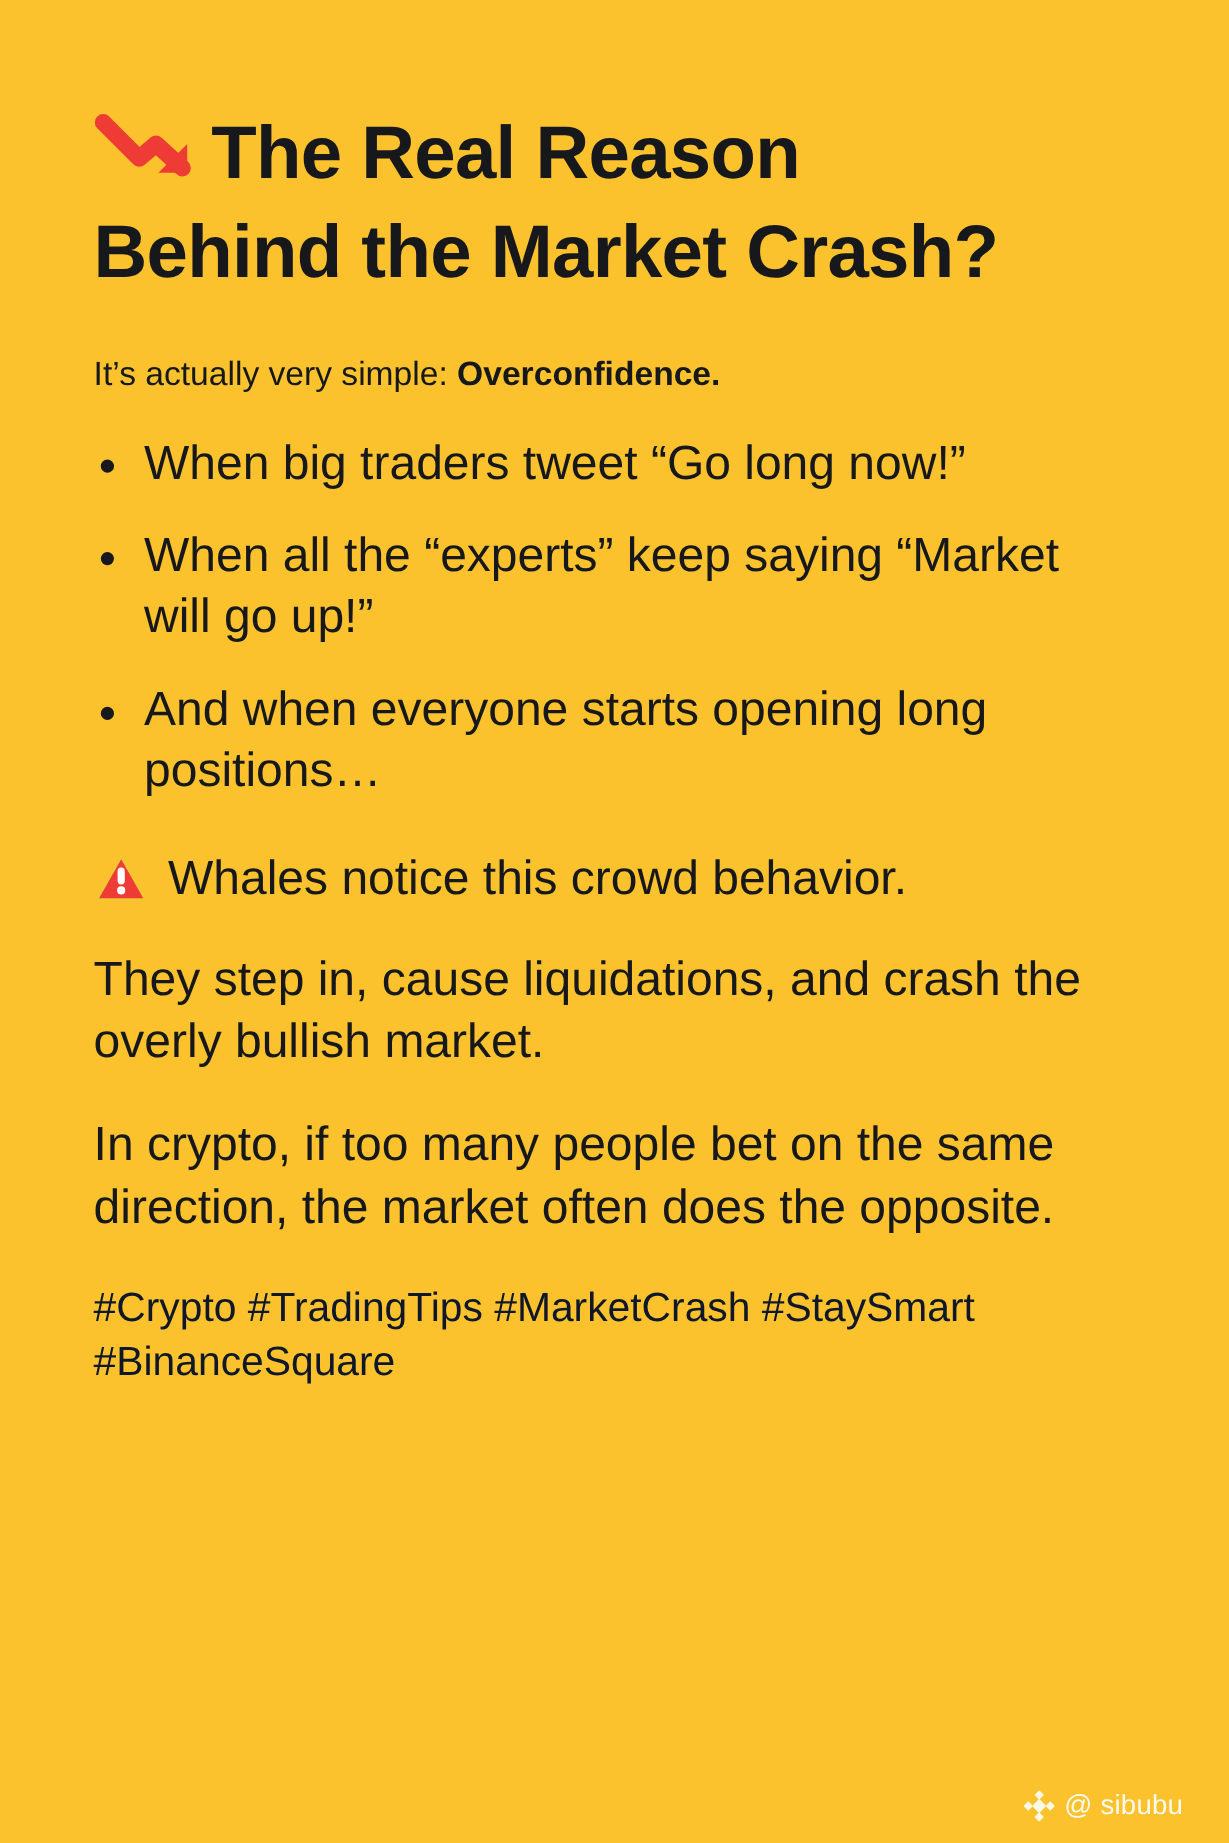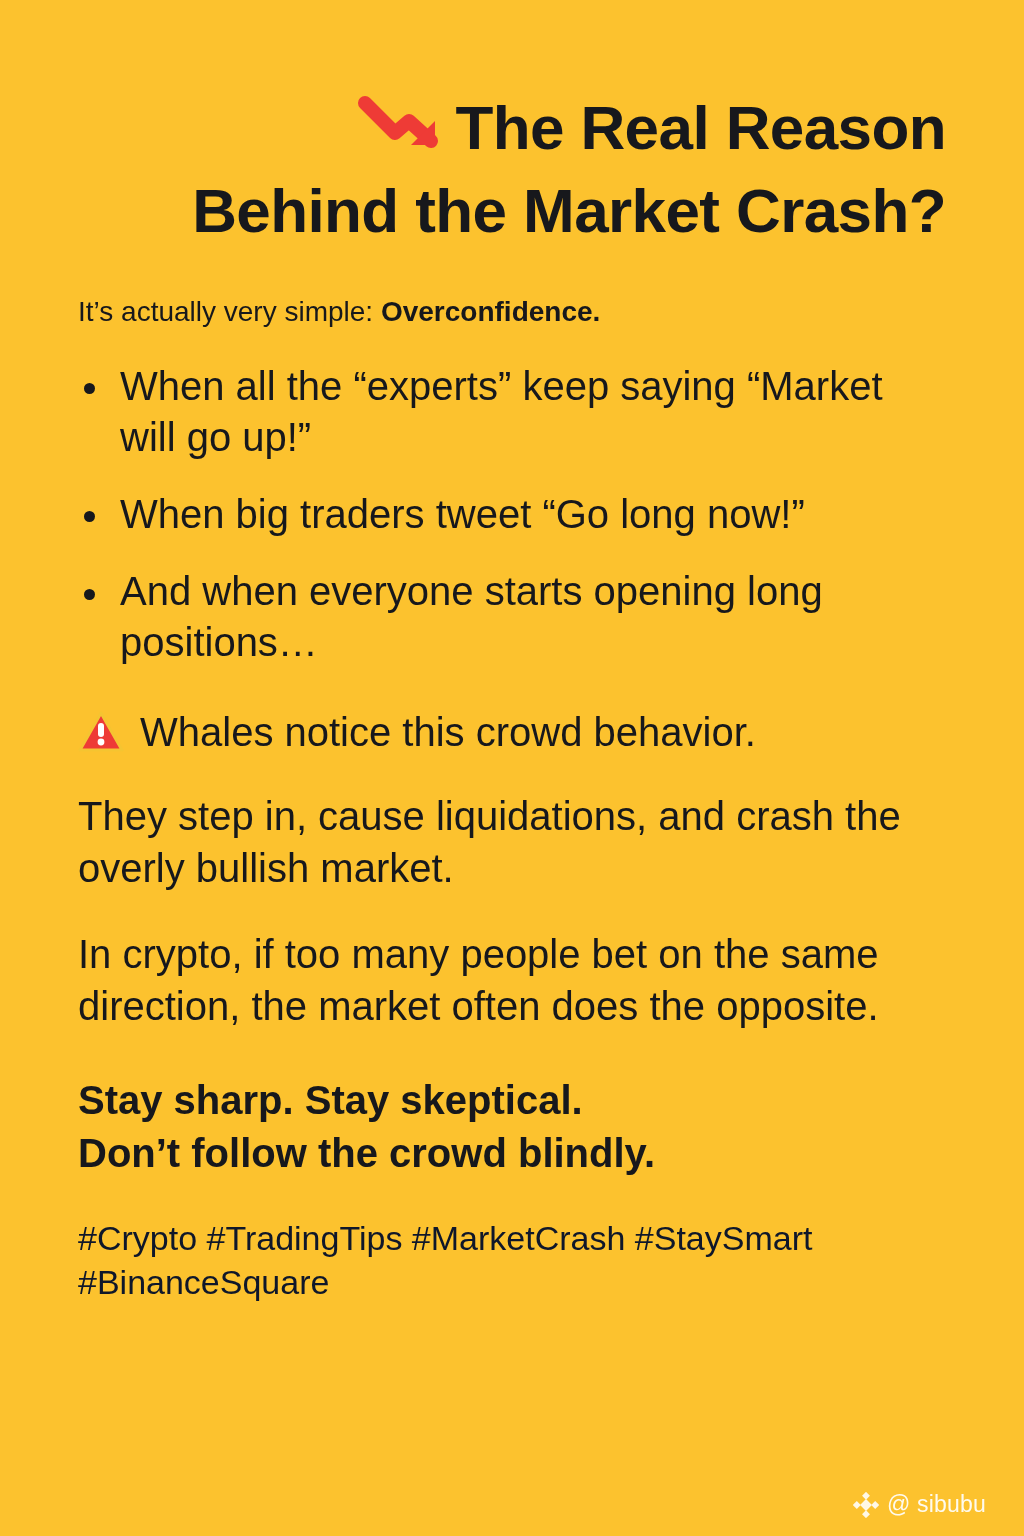--- a/index.html
+++ b/index.html
@@ -25,21 +25,20 @@
   }
 
   
   .title {
     font-size: 62px;
     font-weight: 700;
     line-height: 1.34;
     letter-spacing: -0.6px;
     margin: 8px 0 0 0;
     color: #17181C;
-    text-align: right;
   }
   .title .tw {
     white-space: nowrap;
   }
 
   .icon-trend-down {
     display: inline-block;
     width: 86px;
     height: 60px;
     vertical-align: -6px;
@@ -162,25 +161,25 @@
     <span>Behind the Market Crash?</span>
   </h1>
 
   <div class="lead">
     <span>It’s actually very simple: </span><b>Overconfidence.</b>
   </div>
 
   <ul class="bullets">
     <li>
       <span class="dot"></span>
-      <span>When all the “experts” keep saying “Market will go up!”</span>
+      <span>When big traders tweet “Go long now!”</span>
     </li>
     <li>
       <span class="dot"></span>
-      <span>When big traders tweet “Go long now!”</span>
+      <span>When all the “experts” keep saying “Market will go up!”</span>
     </li>
     <li>
       <span class="dot"></span>
       <span>And when everyone starts opening long positions…</span>
     </li>
   </ul>
 
   <div class="callout">
     <span class="icon-warning">
       <svg viewBox="0 0 46 42" width="46" height="42" aria-hidden="true">
@@ -188,24 +187,20 @@
         <rect x="20" y="12" width="6" height="14" rx="3" fill="#FFFFFF"></rect>
         <circle cx="23" cy="31" r="3.4" fill="#FFFFFF"></circle>
       </svg>
     </span>
     <span class="callout-text">Whales notice this crowd behavior.</span>
   </div>
 
   <p class="para">They step in, cause liquidations, and crash the overly bullish market.</p>
   <p class="para">In crypto, if too many people bet on the same direction, the market often does the opposite.</p>
 
-  <div class="closing">
-    <span>Stay sharp. Stay skeptical.</span><br>
-    <span>Don’t follow the crowd blindly.</span>
-  </div>
 
   <div class="hashtags">
     <span>#Crypto  #TradingTips  #MarketCrash  #StaySmart</span><br>
     <span>#BinanceSquare</span>
   </div>
 
 </div>
 
 <div class="watermark">
   <span class="icon-binance">

